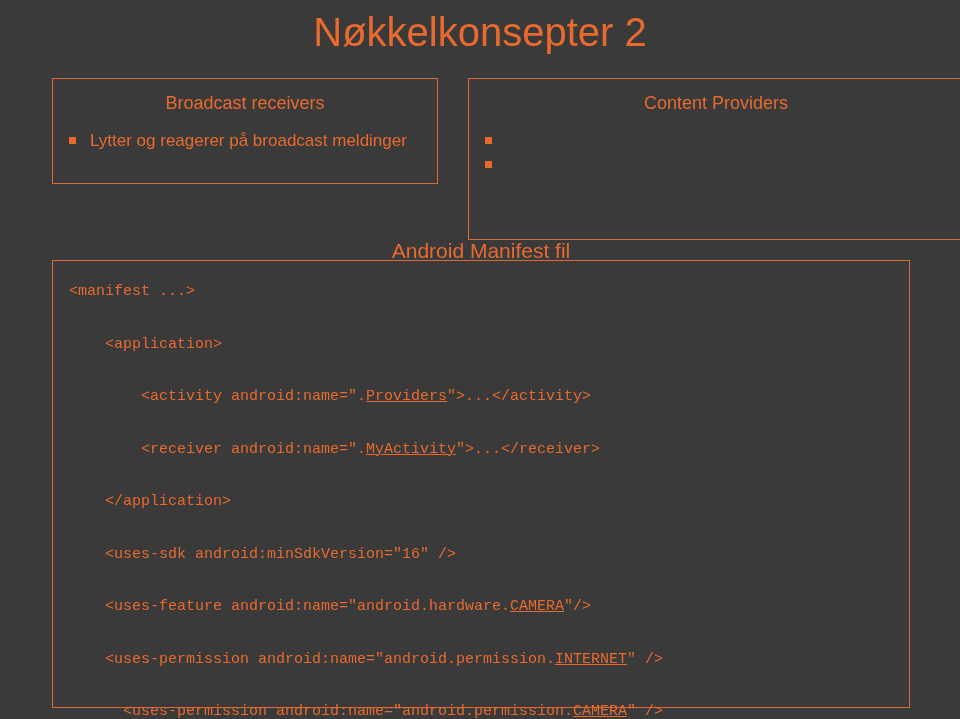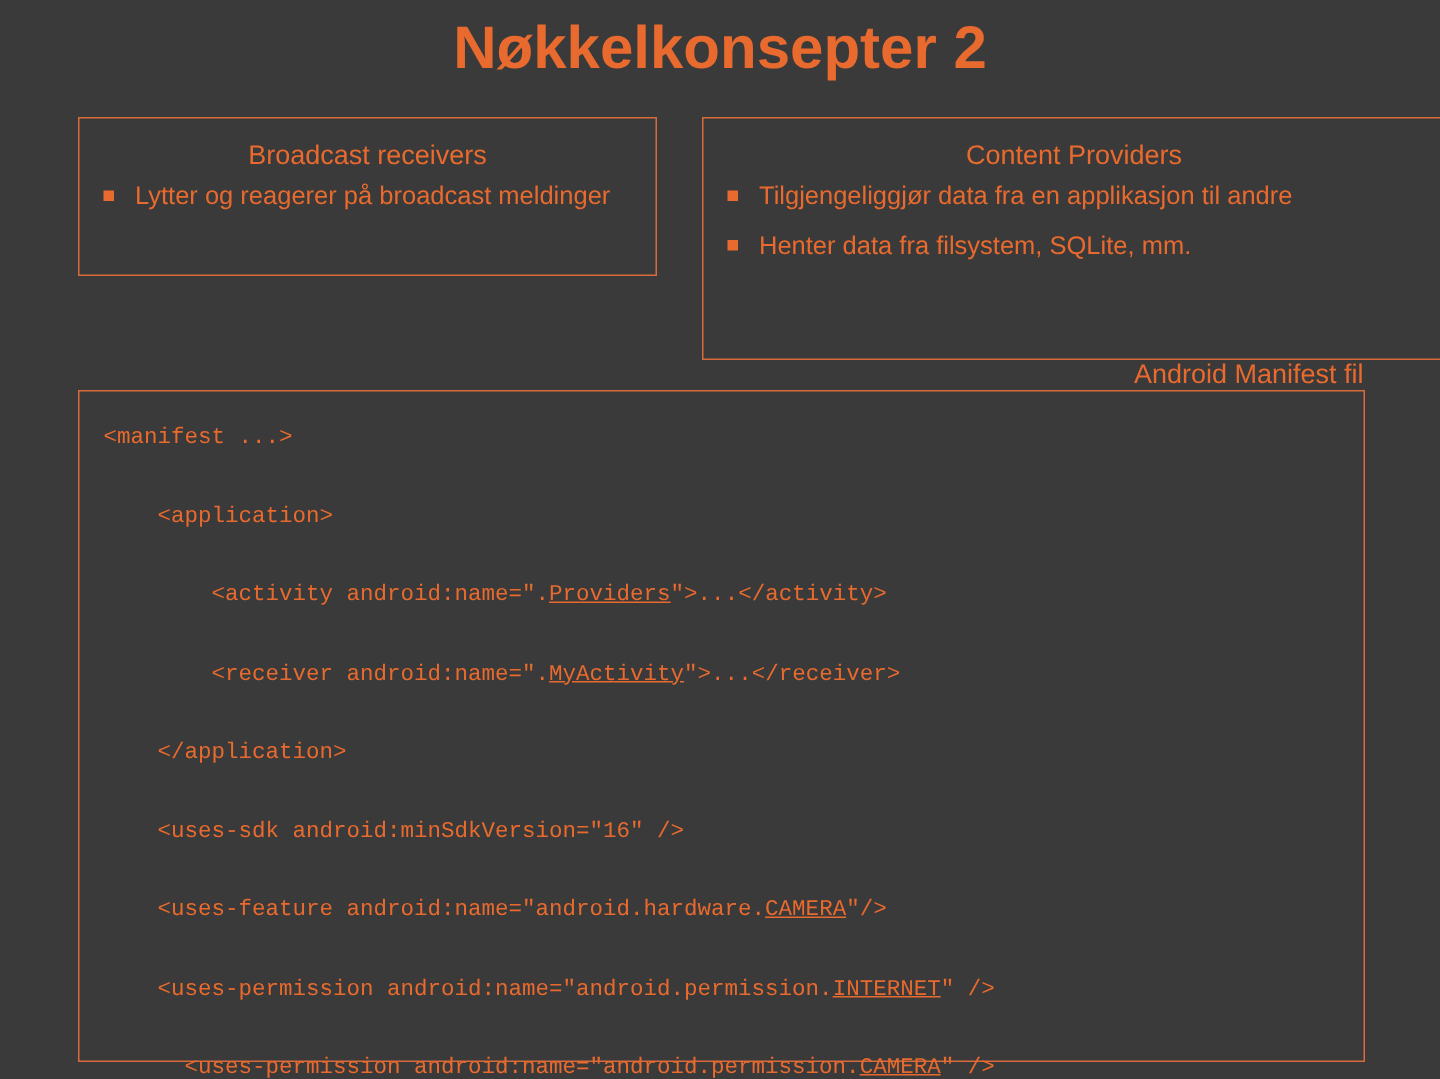--- a/index.html
+++ b/index.html
@@ -10,21 +10,21 @@
     color: #d96a3a;
     position: relative;
   }
   .title {
     position: absolute;
     top: 10px;
     left: 0;
     width: 100%;
     text-align: center;
     font-size: 40px;
-    font-weight: 700;
+    font-weight: 400;
     color: #e86a2e;
   }
   .box {
     position: absolute;
     border: 1px solid #d96a3a;
     padding: 14px 16px;
   }
   .box-left {
     left: 52px;
     top: 78px;
@@ -40,21 +40,21 @@
   .box-manifest {
     left: 52px;
     top: 260px;
     width: 858px;
     height: 448px;
     padding: 18px 16px;
   }
   .subhead {
     text-align: center;
     font-size: 18px;
-    margin-bottom: 6px;
+    margin-bottom: 16px;
     color: #e86a2e;
   }
   .bullet-row {
     display: flex;
     align-items: flex-start;
     margin-top: 0;
     margin-bottom: 10px;
   }
   .bullet {
     width: 7px;
@@ -67,22 +67,22 @@
   .bullet-text {
     font-size: 17px;
     line-height: 1.35;
     color: #e86a2e;
   }
   .manifest-label {
     position: absolute;
     top: -22px;
     left: 0;
     width: 100%;
-    text-align: right;
-    font-size: 18px;
+    text-align: center;
+    font-size: 21px;
     color: #e86a2e;
   }
   .code {
     font-family: "Courier New", monospace;
     font-size: 15px;
     line-height: 1.75;
     color: #e86a2e;
     white-space: pre;
   }
   .u { text-decoration: underline; }
@@ -97,25 +97,23 @@
   <div class="bullet-row">
     <div class="bullet"></div>
     <div class="bullet-text">Lytter og reagerer på broadcast meldinger</div>
   </div>
 </div>
 
 <div class="box box-right">
   <div class="subhead">Content Providers</div>
   <div class="bullet-row">
     <div class="bullet"></div>
-    <div class="bullet-text">Tilgjengeliggjør data fra en applikasjon til andre</div>
   </div>
   <div class="bullet-row">
     <div class="bullet"></div>
-    <div class="bullet-text">Henter data fra filsystem, SQLite, mm.</div>
   </div>
 </div>
 
 <div class="box box-manifest">
   <div class="manifest-label">Android Manifest fil</div>
   <div class="code"><span>&lt;manifest ...&gt;</span>
 
 <span>    &lt;application&gt;</span>
 
 <span>        &lt;activity android:name=".</span><span class="u">Providers</span><span>"&gt;...&lt;/activity&gt;</span>

